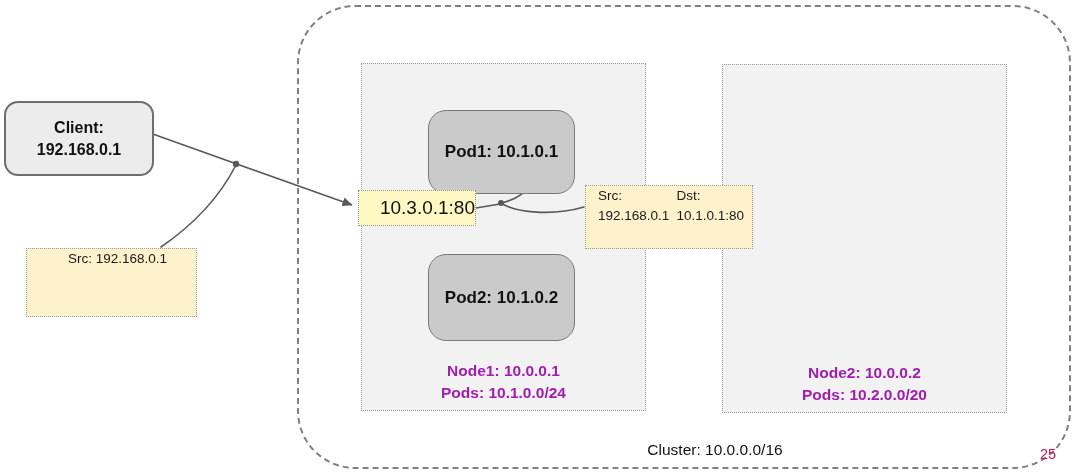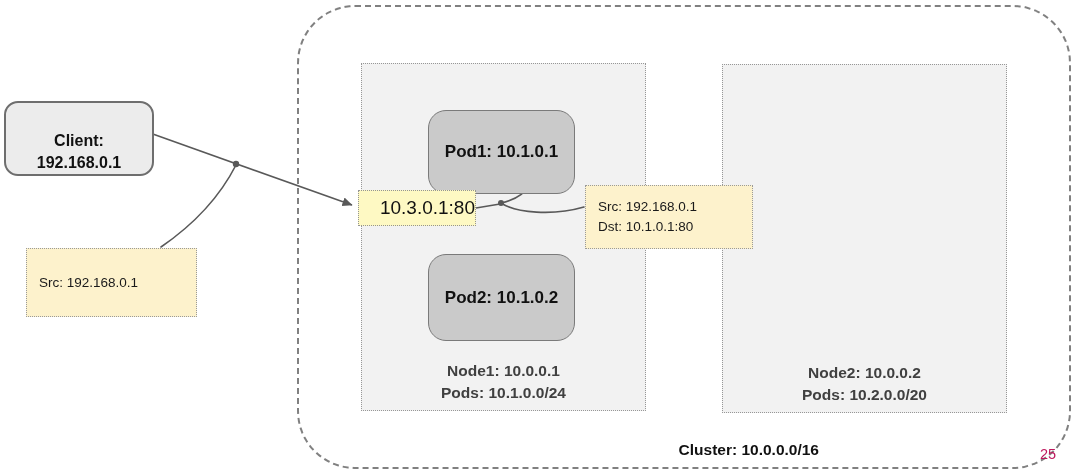--- a/index.html
+++ b/index.html
@@ -7,60 +7,60 @@
     position:relative;width:1080px;height:474px;background:#ffffff;
     font-family:"Liberation Sans",sans-serif;color:#000;overflow:hidden;
   }
   .abs{position:absolute;}
   
   .cluster{
     left:297px;top:5px;width:770px;height:460px;
     border:2px dashed #808080;border-radius:58px;background:transparent;
   }
   .cluster-label{
-    left:559px;top:441px;width:260px;text-align:right;
-    font-size:15.5px;font-weight:700;color:#111;
+    left:585px;top:441px;width:260px;text-align:center;
+    font-size:15.5px;font-weight:400;color:#111;
   }
   
   .node{
     background:#f2f2f2;border:1.5px dotted #979797;
   }
   .node1{left:361px;top:63px;width:283px;height:346px;}
   .node2{left:722px;top:64px;width:283px;height:347px;}
   .node-label{
     position:absolute;left:0;right:0;bottom:6px;text-align:center;
-    font-size:15.5px;line-height:22px;font-weight:600;color:#404040;
+    font-size:15.5px;line-height:22px;font-weight:600;color:#a21caf;
   }
   
   .pod{
     background:#cacaca;border:1.6px solid #7a7a7a;border-radius:18px;
     display:flex;align-items:center;justify-content:center;
     font-size:17px;font-weight:600;color:#111;margin-top:16px;
   }
   .pod1{left:428px;top:94px;width:145px;height:82px;}
   .pod2{left:428px;top:238px;width:145px;height:85px;}
   .pod3{left:789px;top:94px;width:149px;height:85px;}
   
   .client{
     left:4px;top:101px;width:146px;height:71px;
     background:#ececec;border:2px solid #6e6e6e;border-radius:14px;
-    display:flex;flex-direction:column;align-items:center;justify-content:flex-end;
+    display:flex;flex-direction:column;align-items:center;justify-content:center;
     font-size:16px;line-height:22px;font-weight:600;color:#111;text-align:center;
   }
   
   .service{
     left:358px;top:190px;width:118px;height:36px;
     background:#fef9c3;border:1px dotted #949494;box-sizing:border-box;
     display:flex;align-items:center;justify-content:flex-end;
     font-size:19px;font-weight:500;color:#111;
   }
   
   .note{
     background:#fdf2cc;border:1px dotted #9a9a9a;box-sizing:border-box;
-    display:flex;flex-direction:column;justify-content:center;
+    display:flex;flex-direction:row;justify-content:center;
     padding-left:12px;font-size:13.5px;line-height:20px;color:#1a1a1a;font-weight:500;
   }
   .note1{left:26px;top:248px;width:171px;height:69px;}
   .note2{left:585px;top:185px;width:168px;height:64px;}
   
   svg.wires{left:0;top:0;width:1080px;height:474px;pointer-events:none;}
   .page-number{
     left:1040px;top:446px;width:34px;font-size:14.5px;color:#be185d;
   }
 </style>

